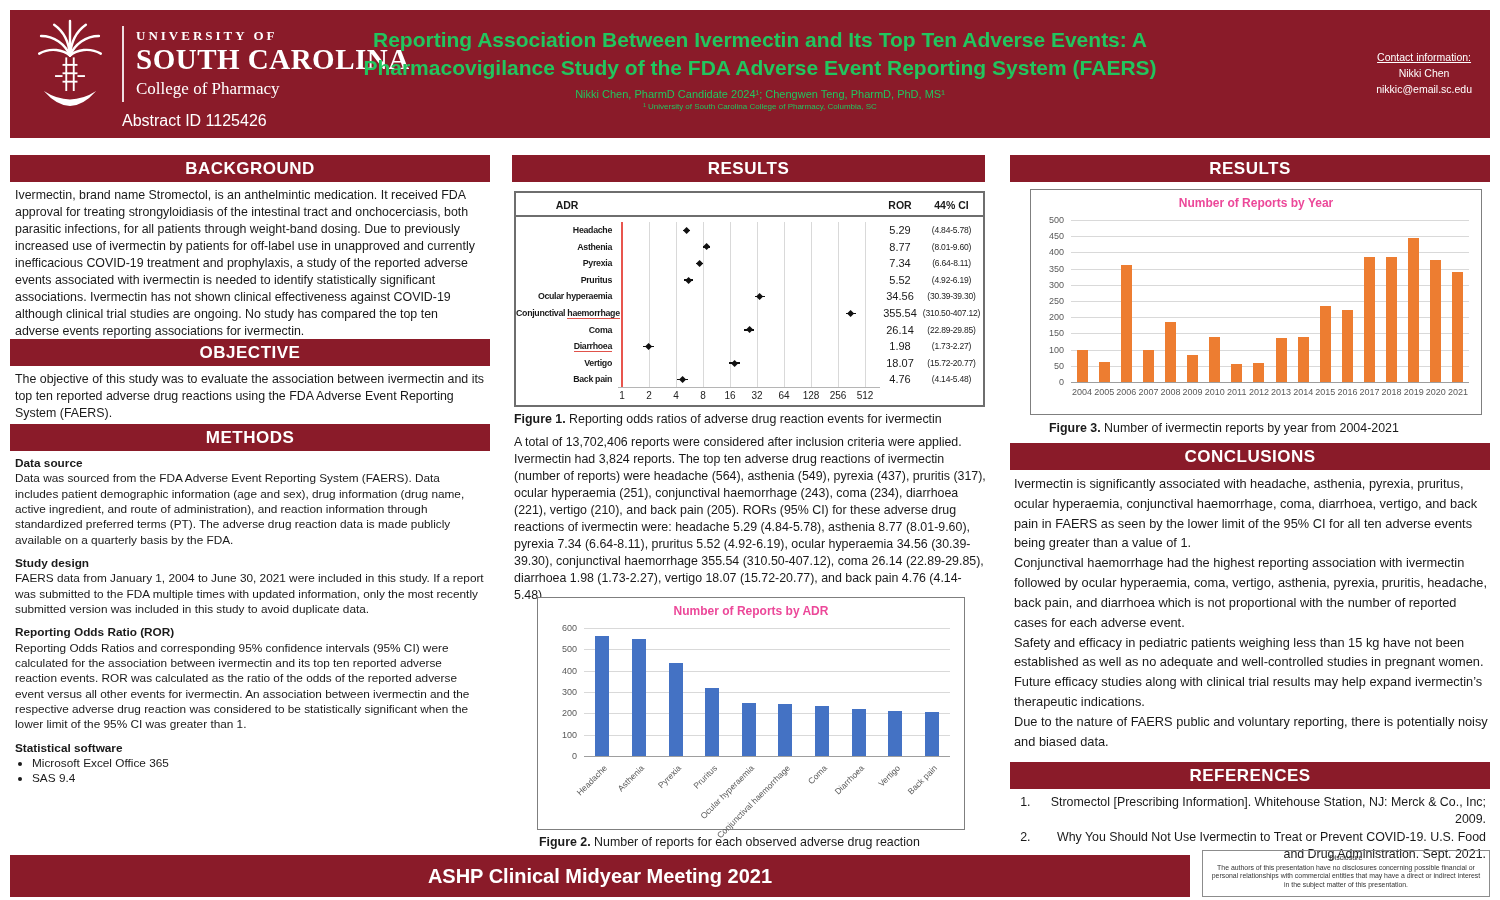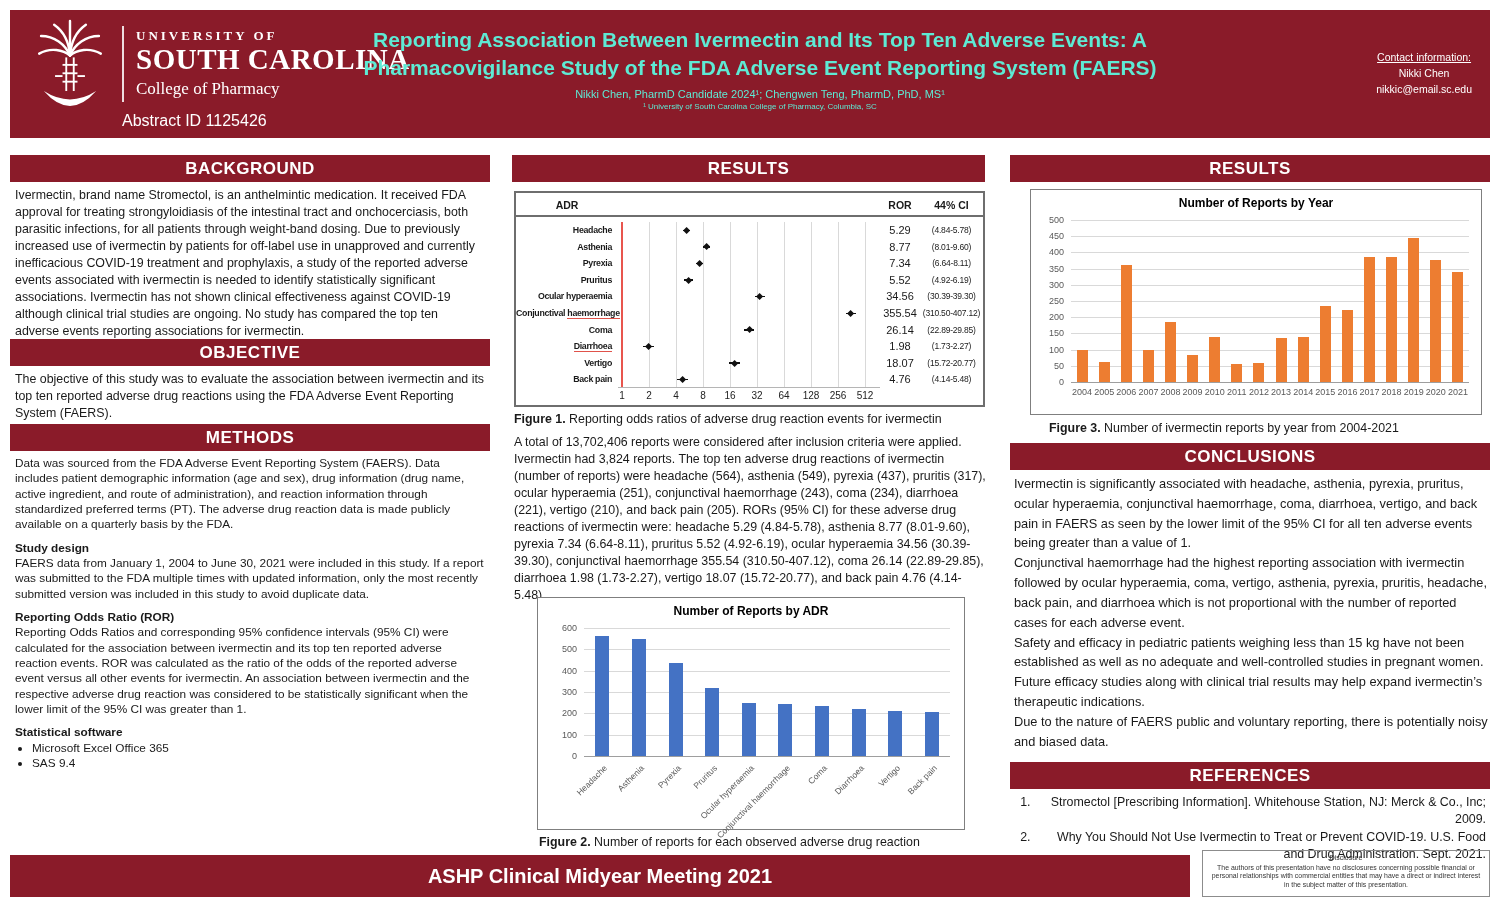--- a/index.html
+++ b/index.html
@@ -10,21 +10,21 @@
   
   #header { left:10px; top:10px; width:1480px; height:128px; }
   .garnet { background:#8A1B29; }
   #logo-svg { left:18px; top:6px; }
   #logo-divider { left:112px; top:16px; width:2px; height:76px; background:rgba(255,255,255,.85); }
   #logo-text { left:126px; top:18px; color:#fff; font-family:"Liberation Serif", serif; }
   .logo-line1 { font-size:13px; font-weight:bold; letter-spacing:3px; }
   .logo-line2 { font-size:29px; font-weight:bold; letter-spacing:.5px; line-height:1.1; }
   .logo-college { font-size:17px; margin-top:3px; }
   #abstract-id { left:112px; top:102px; color:#fff; font-size:16px; }
-  #title-block { left:345px; top:16px; width:810px; text-align:center; color:#5eead4; }
+  #title-block { left:345px; top:16px; width:810px; text-align:center; color:#22c55e; }
   .title-line { font-size:21px; font-weight:bold; line-height:1.33; }
   #authors { font-size:11px; margin-top:6px; }
   #affiliation { font-size:8px; margin-top:2px; }
   #contact { right:18px; top:40px; text-align:center; color:#fff; font-size:10.5px; line-height:1.5; }
   #contact .contact-label { text-decoration:underline; }
 
   
   .section-bar { color:#fff; font-weight:bold; font-size:17px; letter-spacing:.5px;
                  text-align:center; height:27px; line-height:27px; }
 
@@ -71,21 +71,21 @@
   #fig3-box { left:1030px; top:189px; width:452px; height:226px; border:1.5px solid #7f7f7f; background:#fff; }
   #fig3-caption { left:1034px; top:421px; width:448px;padding-left:15px; }
   #conc-bar { left:1010px; top:443px; width:480px; }
   #conc-text { left:1014px; top:474px; width:474px; font-size:12.8px; line-height:1.55; }
   #ref-bar { left:1010px; top:762px; width:480px; }
   #ref-list { left:1016px; top:794px; width:470px; font-size:12.4px; line-height:1.4;text-align:right; }
   #ref-list ol { margin-left:18px; }
 
   
   .chart-title { position:absolute; top:6px; left:0; right:0; text-align:center;
-                 font-size:12px; font-weight:bold; color:#000000; }
+                 font-size:12px; font-weight:bold; color:#ec4899; }
   .chart-layer { position:absolute; inset:0; }
   .grid-h { position:absolute; height:1px; background:#d9d9d9; }
   .axis-line { background:#9e9e9e; }
   .ytick { position:absolute; text-align:right; font-size:9px; color:#595959; }
   .vbar { position:absolute; }
   .xlab { position:absolute; width:30px; text-align:center; font-size:9px; color:#595959; }
   .xlab-rot { position:absolute; width:130px; text-align:right; font-size:8.5px; color:#595959;
               transform:rotate(-45deg); transform-origin:100% 0; white-space:nowrap; }
 
   
@@ -142,20 +142,21 @@
 
 <div class="abs garnet section-bar" id="bg-bar" style="background: rgb(138, 27, 41);">BACKGROUND</div>
 <div class="abs bodytext" id="bg-text">Ivermectin, brand name Stromectol, is an anthelmintic medication. It received FDA approval for treating strongyloidiasis of the intestinal tract and onchocerciasis, both parasitic infections, for all patients through weight-band dosing. Due to previously increased use of ivermectin by patients for off-label use in unapproved and currently inefficacious COVID-19 treatment and prophylaxis, a study of the reported adverse events associated with ivermectin is needed to identify statistically significant associations. Ivermectin has not shown clinical effectiveness against COVID-19 although clinical trial studies are ongoing.  No study has compared the top ten adverse events reporting associations for ivermectin.</div>
 
 <div class="abs garnet section-bar" id="obj-bar" style="background: rgb(138, 27, 41);">OBJECTIVE</div>
 <div class="abs bodytext" id="obj-text">The objective of this study was to evaluate the association between ivermectin and its top ten reported adverse drug reactions using the FDA Adverse Event Reporting System (FAERS).</div>
 
 <div class="abs garnet section-bar" id="met-bar" style="background: rgb(138, 27, 41);">METHODS</div>
 <div class="abs" id="met-text">
   <div class="m-block">
+    <div class="m-head">Data source</div>
     <div>Data was sourced from the FDA Adverse Event Reporting System (FAERS). Data includes patient demographic information (age and sex), drug information (drug name, active ingredient, and route of administration), and reaction information through standardized preferred terms (PT). The adverse drug reaction data is made publicly available on a quarterly basis by the FDA.</div>
   </div>
   <div class="m-block">
     <div class="m-head">Study design</div>
     <div>FAERS data from January 1, 2004 to June 30, 2021 were included in this study. If a report was submitted to the FDA multiple times with updated information, only the most recently submitted version was included in this study to avoid duplicate data.</div>
   </div>
   <div class="m-block">
     <div class="m-head">Reporting Odds Ratio (ROR)</div>
     <div>Reporting Odds Ratios and corresponding 95% confidence intervals (95% CI) were calculated for the association between ivermectin and its top ten reported adverse reaction events. ROR was calculated as the ratio of the odds of the reported adverse event versus all other events for ivermectin. An association between ivermectin and the respective adverse drug reaction was considered to be statistically significant when the lower limit of the 95% CI was greater than 1.</div>
   </div>

